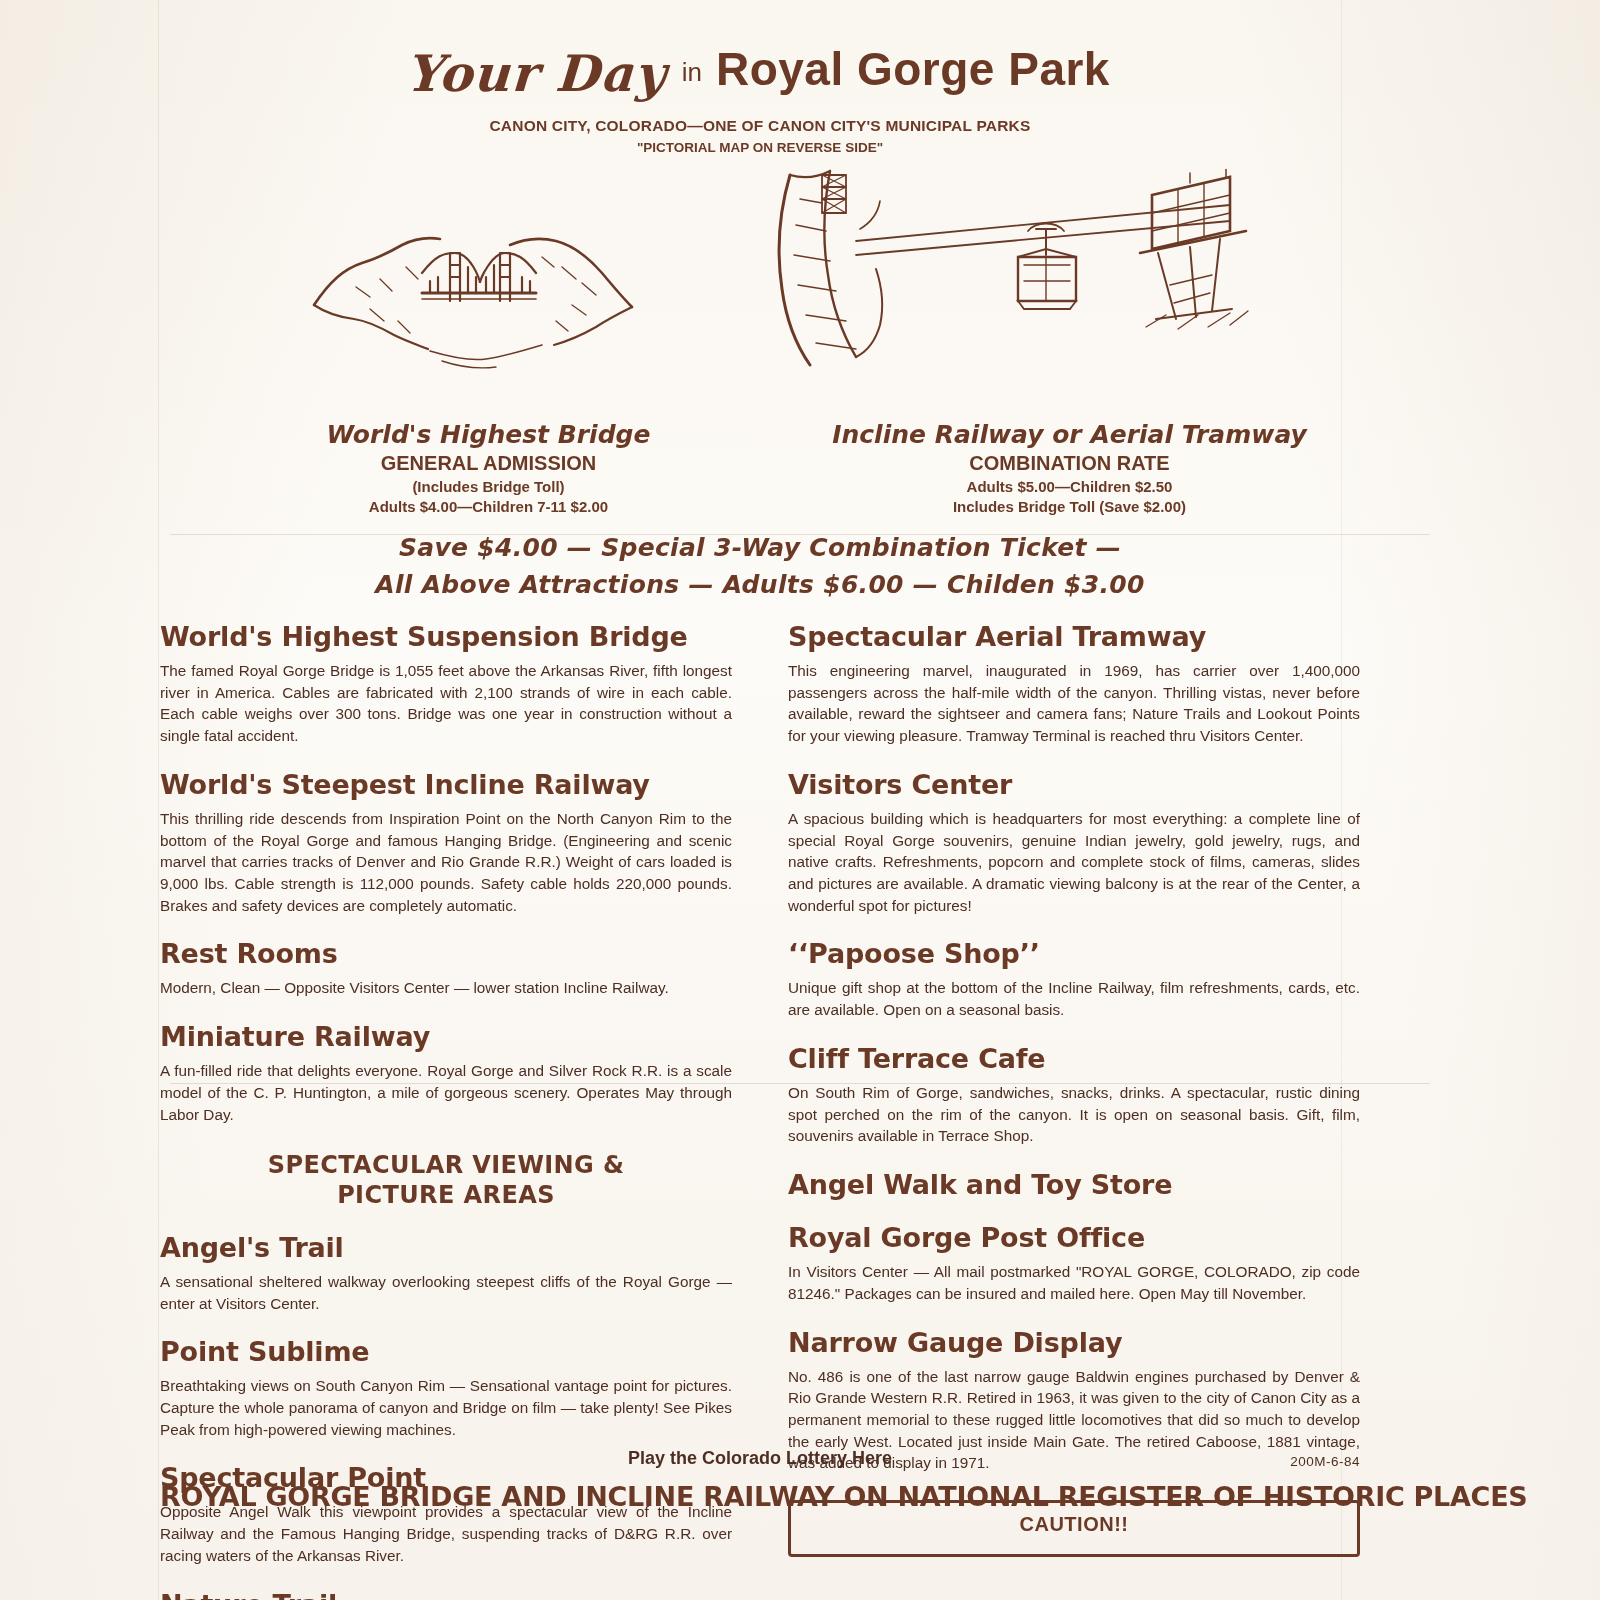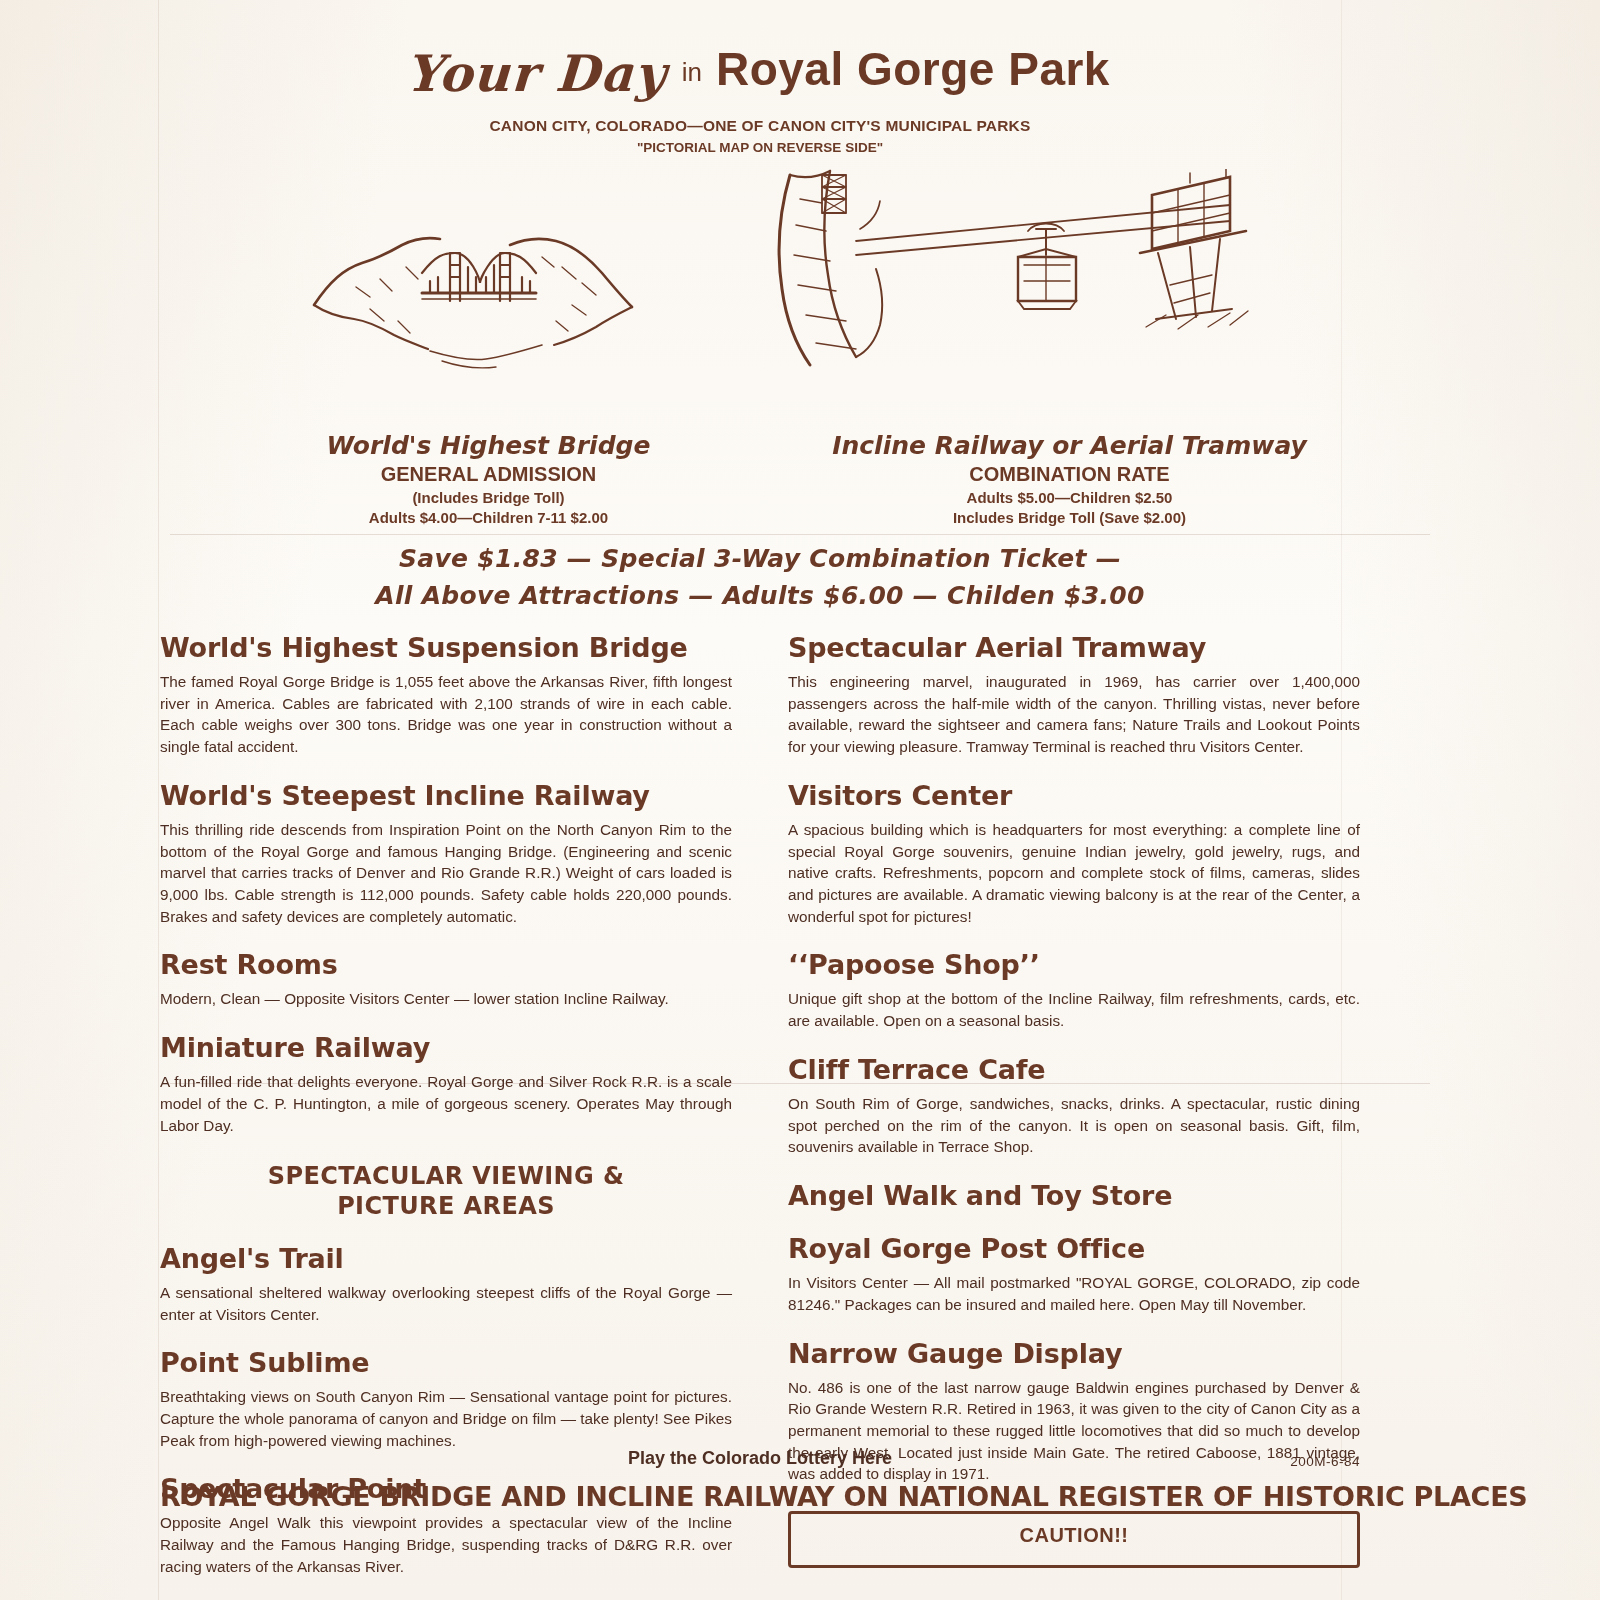--- a/index.html
+++ b/index.html
@@ -104,21 +104,21 @@
   .art-row {
     position: relative;
     height: 250px;
     margin-top: 14px;
   }
   .art-bridge { position: absolute; left: 150px; top: 40px; }
   .art-tram   { position: absolute; left: 600px; top: 0px; }
 
   .attr-row {
     display: flex;
-    margin-top: 12px;
+    margin-top: 1px;
     padding-left: 38px;
   }
   .attr-col { flex: 1; text-align: center; }
   .attr-title {
     font-family: "DejaVu Sans", sans-serif;
     font-weight: bold;
     font-style: italic;
     font-size: 25px;
     color: #6b3a26;
     letter-spacing: 0px;
@@ -330,21 +330,21 @@
         <div class="attr-line">Adults $4.00—Children 7-11 $2.00</div>
       </div>
       <div class="attr-col">
         <div class="attr-title">Incline Railway or Aerial Tramway</div>
         <div class="attr-sub">COMBINATION RATE</div>
         <div class="attr-line">Adults $5.00—Children $2.50</div>
         <div class="attr-line">Includes Bridge Toll (Save $2.00)</div>
       </div>
     </div>
 
-    <div class="save-line">Save $1.83 — Special 3-Way Combination Ticket —</div>
+    <div class="save-line">Save $4.00 — Special 3-Way Combination Ticket —</div>
     <div class="save-line second">All Above Attractions — Adults $6.00 — Childen $3.00</div>
 
     <div class="cols">
 
       <div class="col">
         <h2 class="sec">World's Highest Suspension Bridge</h2>
         <p class="body">The famed Royal Gorge Bridge is 1,055 feet above the Arkansas River, fifth longest river in America. Cables are fabricated with 2,100 strands of wire in each cable. Each cable weighs over 300 tons. Bridge was one year in construction without a single fatal accident.</p>
 
         <h2 class="sec">World's Steepest Incline Railway</h2>
         <p class="body">This thrilling ride descends from Inspiration Point on the North Canyon Rim to the bottom of the Royal Gorge and famous Hanging Bridge. (Engineering and scenic marvel that carries tracks of Denver and Rio Grande R.R.) Weight of cars loaded is 9,000 lbs. Cable strength is 112,000 pounds. Safety cable holds 220,000 pounds. Brakes and safety devices are completely automatic.</p>

